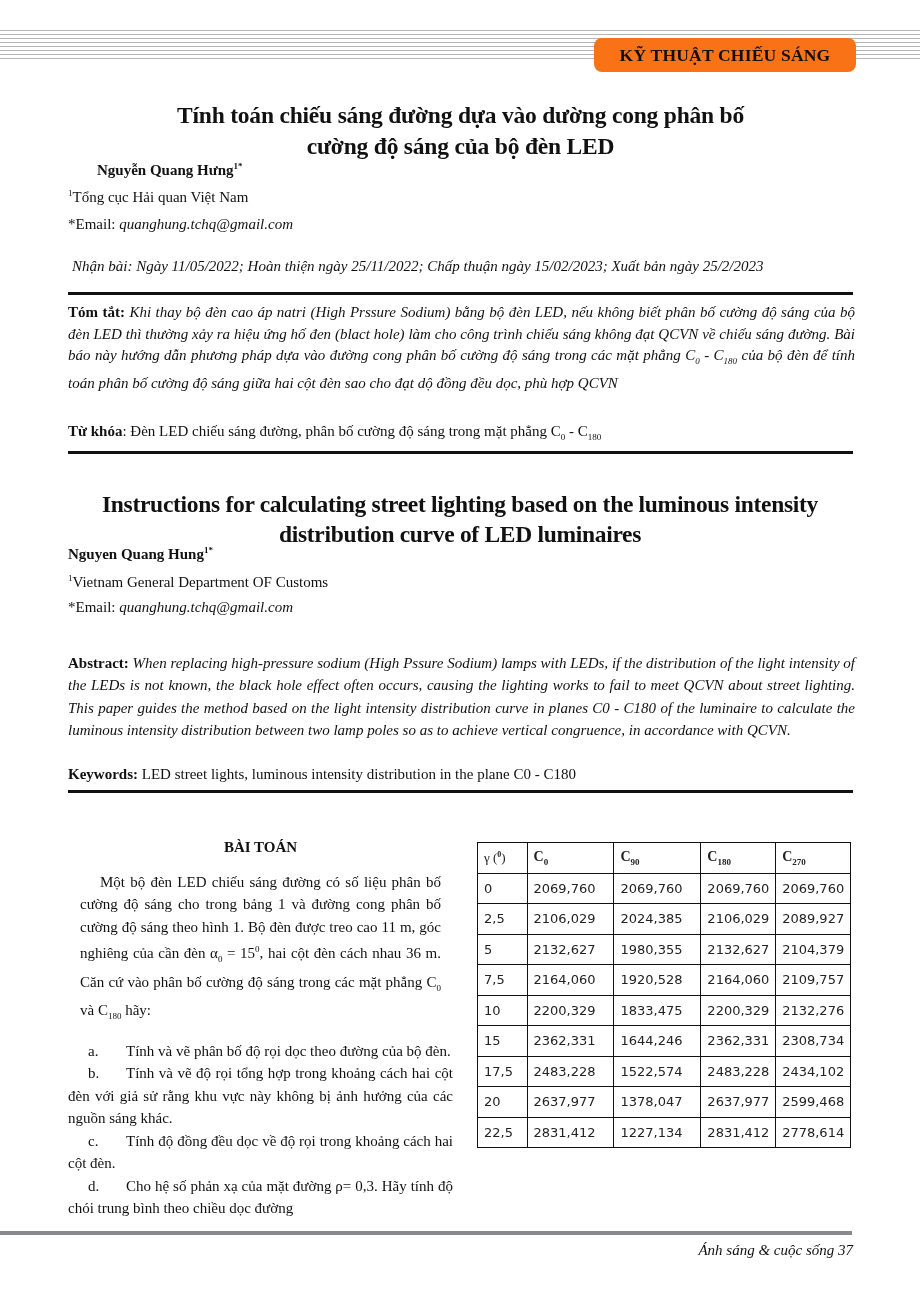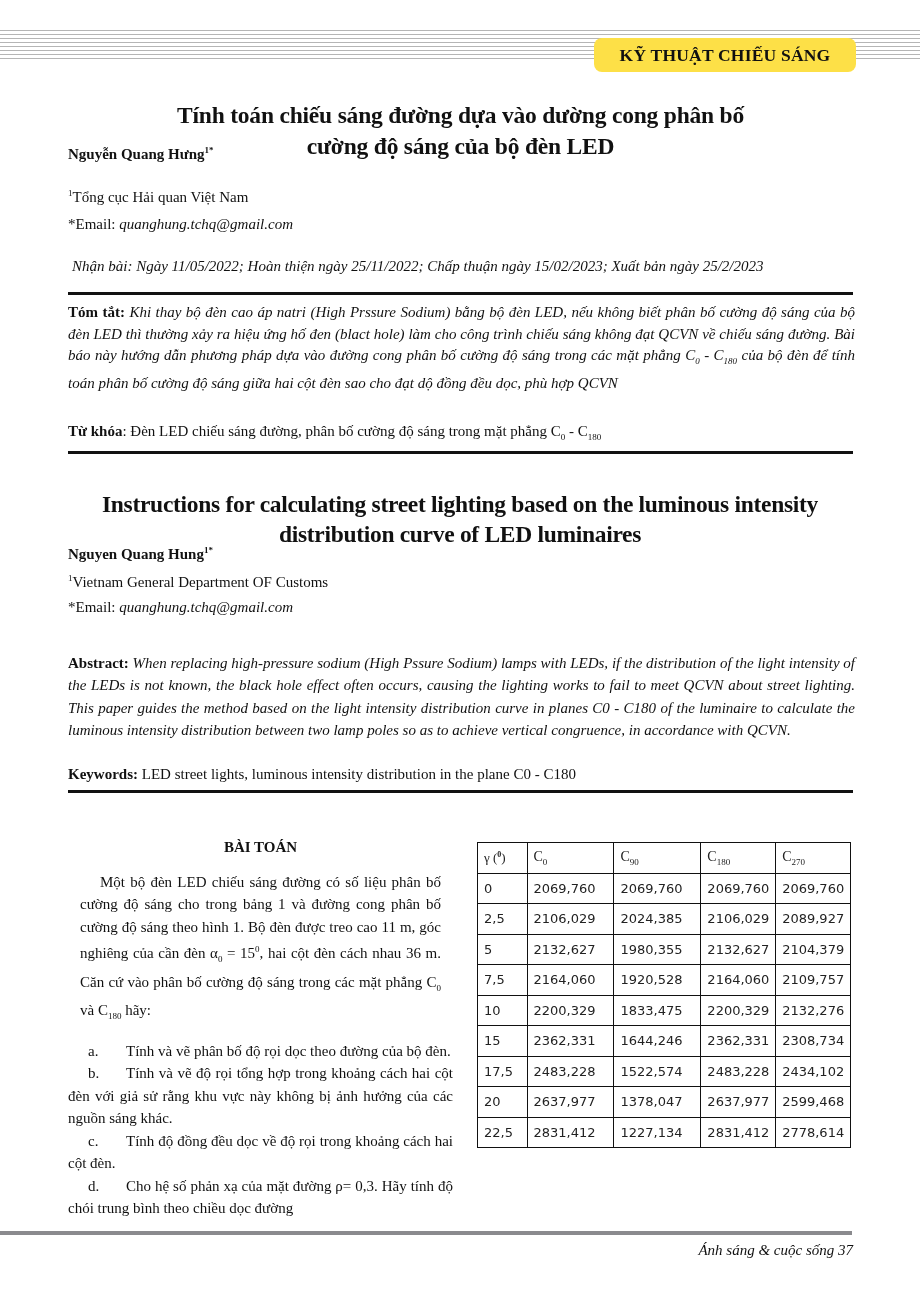--- a/index.html
+++ b/index.html
@@ -8,21 +8,21 @@
       font-family: "Liberation Serif", "DejaVu Serif", serif; color: #111;
     }
 
     
     .stripes {
       position: absolute; left: 0; top: 30px; width: 920px; height: 32px;
       background: repeating-linear-gradient(to bottom, #b5b5b5 0px, #b5b5b5 1px, #ffffff 1px, #ffffff 4px);
     }
     .section-tag {
       position: absolute; left: 594px; top: 38px; width: 262px; height: 34px;
-      background: #fde047; border-radius: 8px;
+      background: #f97316; border-radius: 8px;
       display: flex; align-items: center; justify-content: center;
       font-family: "Liberation Serif", serif; font-weight: bold; font-size: 17.5px;
       letter-spacing: 0.2px; color: #111;
     }
 
     .title-vi {
       position: absolute; left: 68px; top: 100px; width: 785px;
       text-align: center; font-weight: bold; font-size: 23.5px; line-height: 31px;
       letter-spacing: -0.2px;
     }
@@ -66,21 +66,21 @@
     .col-left .item .letter { display: inline-block; width: 38px; text-indent: 0; }
 
     table.data {
       position: absolute; left: 477px; top: 842px; width: 374px;
       border-collapse: collapse; font-family: "DejaVu Sans", sans-serif; font-size: 13px; padding-left: 41px;
     }
     table.data td, table.data th {
       border: 1px solid #111; height: 29.5px; padding: 0 0 0 6px; text-align: left;
       font-weight: normal; color: #222;
     }
-    table.data th { font-family: "Liberation Serif", serif; font-weight: normal; font-size: 14px; }
+    table.data th { font-family: "Liberation Serif", serif; font-weight: bold; font-size: 14px; }
     table.data th.g { font-weight: normal; font-size: 13px; }
     table.data col.c0 { width: 49px; }
     table.data col.c1 { width: 86px; }
     table.data col.c2 { width: 86px; }
     table.data col.c3 { width: 74px; }
     table.data col.c4 { width: 74px; }
 
     .footer-bar { position: absolute; left: 0; top: 1231px; width: 852px; height: 4px; background: #8a8a8e; }
     .footer-text {
       position: absolute; right: 67px; top: 1242px; font-style: italic; font-size: 15px;
@@ -91,21 +91,21 @@
 
 <div class="stripes"></div>
 <div class="section-tag">
   <span>KỸ THUẬT CHIẾU SÁNG</span>
 </div>
 
 <div class="title-vi">
   <div>Tính toán chiếu sáng đường  dựa vào dường cong phân bố</div>
   <div>cường độ sáng của bộ đèn LED</div>
 </div>
-<div class="author" style="top:145px;">
+<div class="author" style="top:161px;margin-left:29px;">
   <span>Nguyễn Quang Hưng</span><sup>1*</sup>
 </div>
 <div class="affil" style="top:188px;">
   <sup>1</sup><span>Tổng cục Hải quan Việt Nam</span>
 </div>
 <div class="email" style="top:216px;">
   <span>*Email: </span><i>quanghung.tchq@gmail.com</i>
 </div>
 
 <div class="dates">Nhận bài: Ngày 11/05/2022; Hoàn thiện ngày 25/11/2022; Chấp thuận ngày 15/02/2023; Xuất bản ngày 25/2/2023</div>

